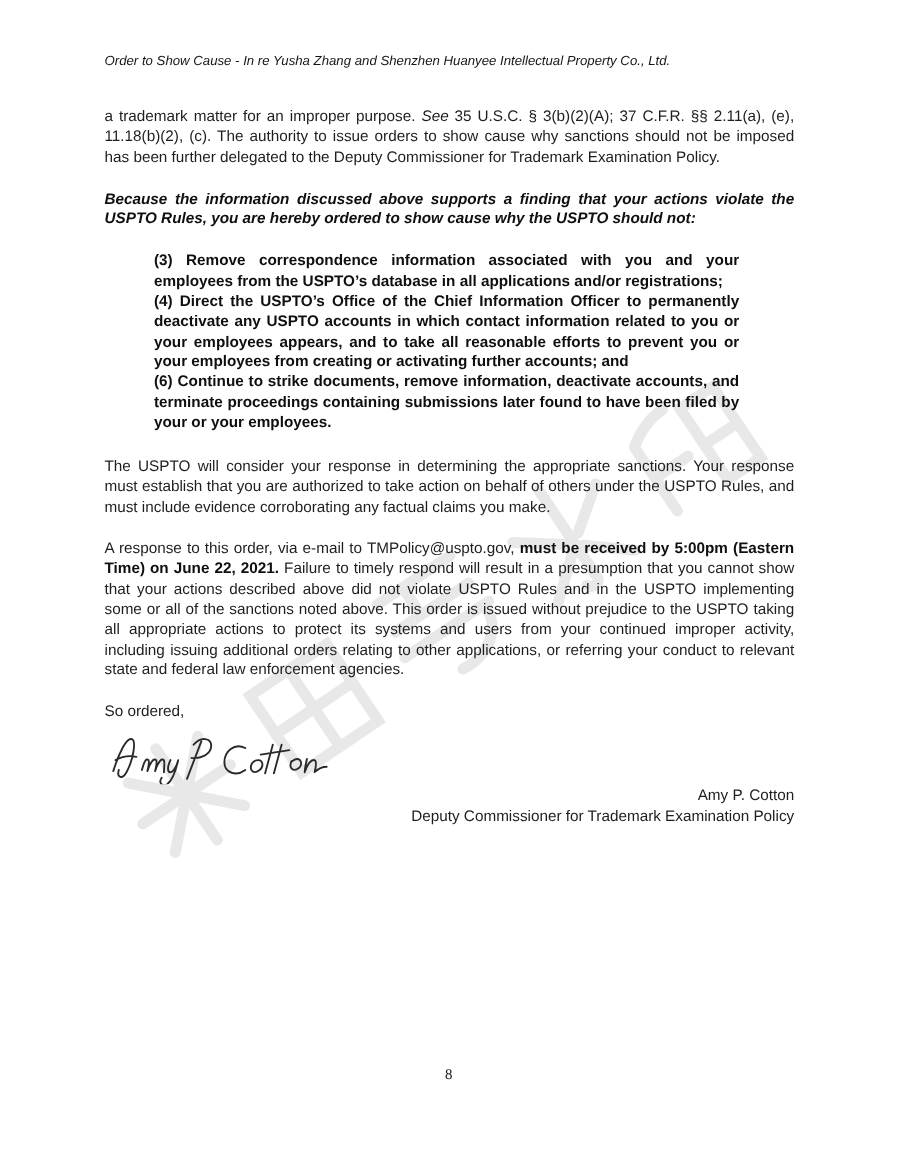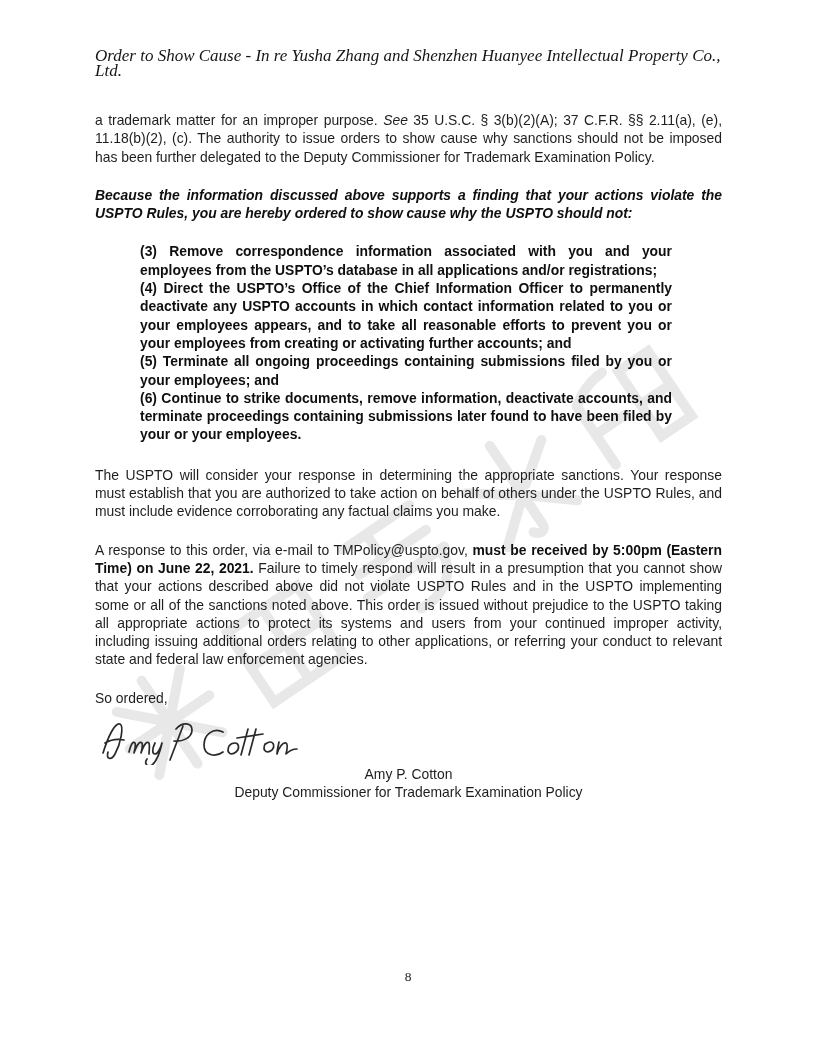--- a/index.html
+++ b/index.html
@@ -20,26 +20,25 @@
   }
 
   .content {
     position: absolute; left: 95px; top: 0; width: 627px;
     z-index: 1;
   }
 
   .doc-header {
     margin-top: 48px;
     margin-bottom: 33px;
-    font-size: 17px;
+    font-size: 12px;
     line-height: 15px;
     font-style: italic;
     color: #161616;
     text-align: left;
-    font-family: Liberation Serif, serif;
   }
 
   p.body-par {
     margin: 0 0 20px 0;
     font-size: 13.9px;
     line-height: 18.3px;
     text-align: justify;
   }
   .bold { font-weight: bold; color: #0f0f0f; }
   .lead-par { font-weight: bold; color: #0f0f0f; margin-bottom: 21px; font-style: italic; }
@@ -59,21 +58,21 @@
   .response-par { margin-bottom: 22px; }
 
   .so-ordered { margin: 0 0 6px 0; font-size: 13.9px; line-height: 18.3px; }
 
   .signature-block { margin-top: 2px; }
   .sig-svg { display: block; margin-left: 2px; }
 
   .sig-name, .sig-title {
     font-size: 13.9px;
     line-height: 18.3px;
-    text-align: center;
+    text-align: right;
     margin: 0;
   }
 
   .page-number {
     position: absolute; left: 0; top: 969px; width: 816px;
     text-align: center;
     font-family: "Liberation Serif", serif;
     font-size: 13.5px;
     color: #222;
     z-index: 1;
@@ -122,21 +121,20 @@
 
     <p class="body-par">
       <span>a trademark matter for an improper purpose. </span><i>See</i><span> 35 U.S.C. § 3(b)(2)(A); 37 C.F.R. §§ 2.11(a), (e), 11.18(b)(2), (c). The authority to issue orders to show cause why sanctions should not be imposed has been further delegated to the Deputy Commissioner for Trademark Examination Policy.</span>
     </p>
 
     <p class="body-par lead-par">Because the information discussed above supports a finding that your actions violate the USPTO Rules, you are hereby ordered to show cause why the USPTO should not:</p>
 
     <div class="sanctions">
       <p>(3) Remove correspondence information associated with you and your employees from the USPTO’s database in all applications and/or registrations;</p>
       <p>(4) Direct the USPTO’s Office of the Chief Information Officer to permanently deactivate any USPTO accounts in which contact information related to you or your employees appears, and to take all reasonable efforts to prevent you or your employees from creating or activating further accounts; and</p>
-      <p>(5) Terminate all ongoing proceedings containing submissions filed by you or your employees; and</p>
       <p>(6) Continue to strike documents, remove information, deactivate accounts, and terminate proceedings containing submissions later found to have been filed by your or your employees.</p>
     </div>
 
     <p class="body-par">The USPTO will consider your response in determining the appropriate sanctions. Your response must establish that you are authorized to take action on behalf of others under the USPTO Rules, and must include evidence corroborating any factual claims you make.</p>
 
     <p class="body-par response-par">
       <span>A response to this order, via e-mail to TMPolicy@uspto.gov, </span><span class="bold">must be received by 5:00pm (Eastern Time) on June 22, 2021.</span><span> Failure to timely respond will result in a presumption that you cannot show that your actions described above did not violate USPTO Rules and in the USPTO implementing some or all of the sanctions noted above. This order is issued without prejudice to the USPTO taking all appropriate actions to protect its systems and users from your continued improper activity, including issuing additional orders relating to other applications, or referring your conduct to relevant state and federal law enforcement agencies.</span>
     </p>
 
     <p class="so-ordered">So ordered,</p>

